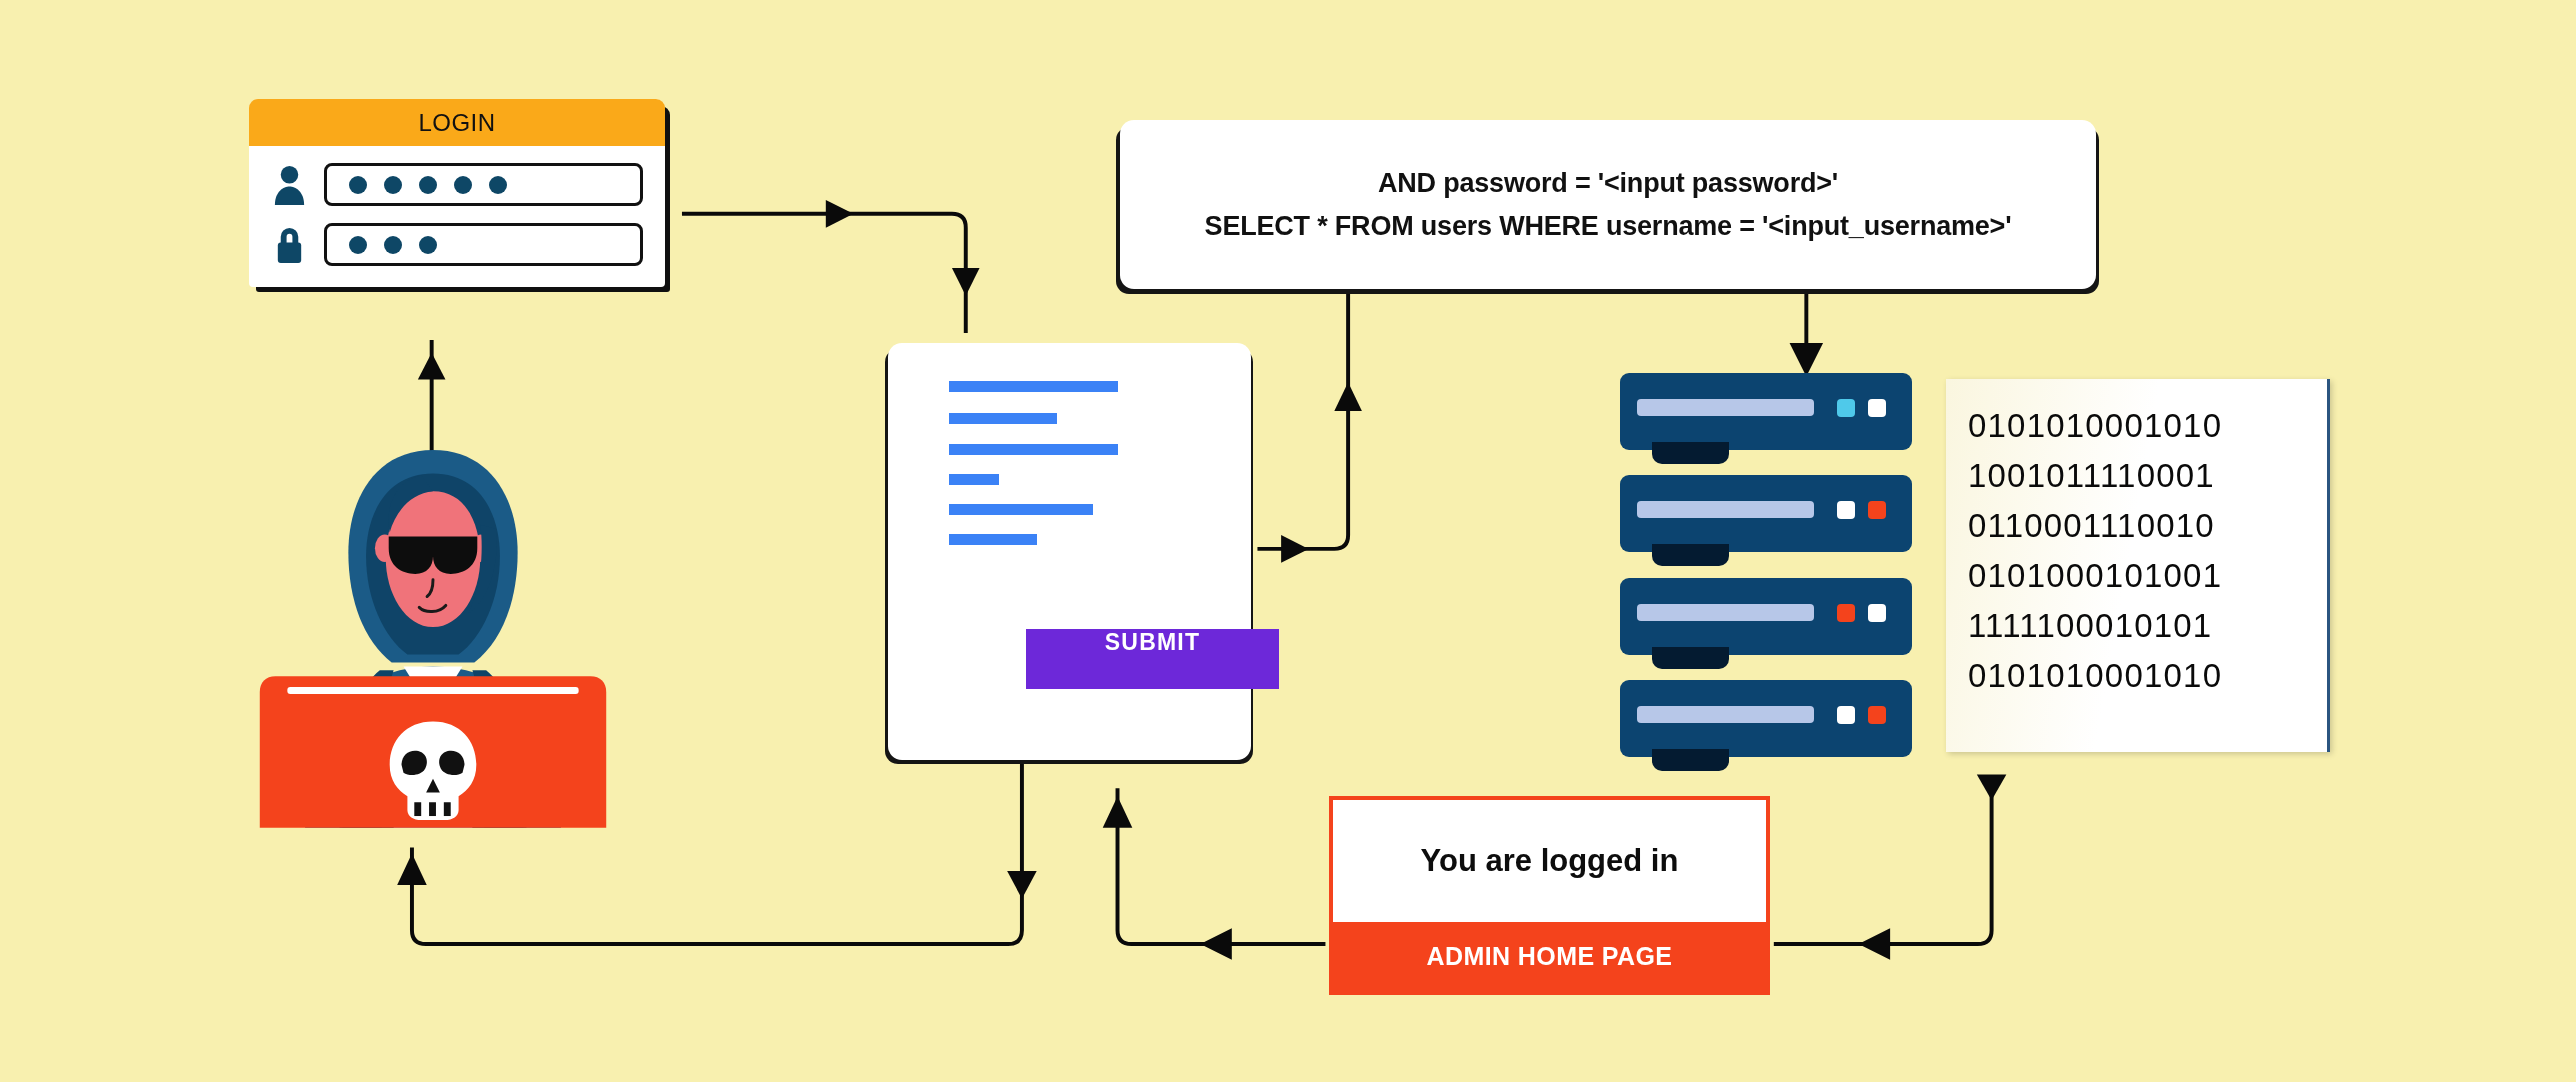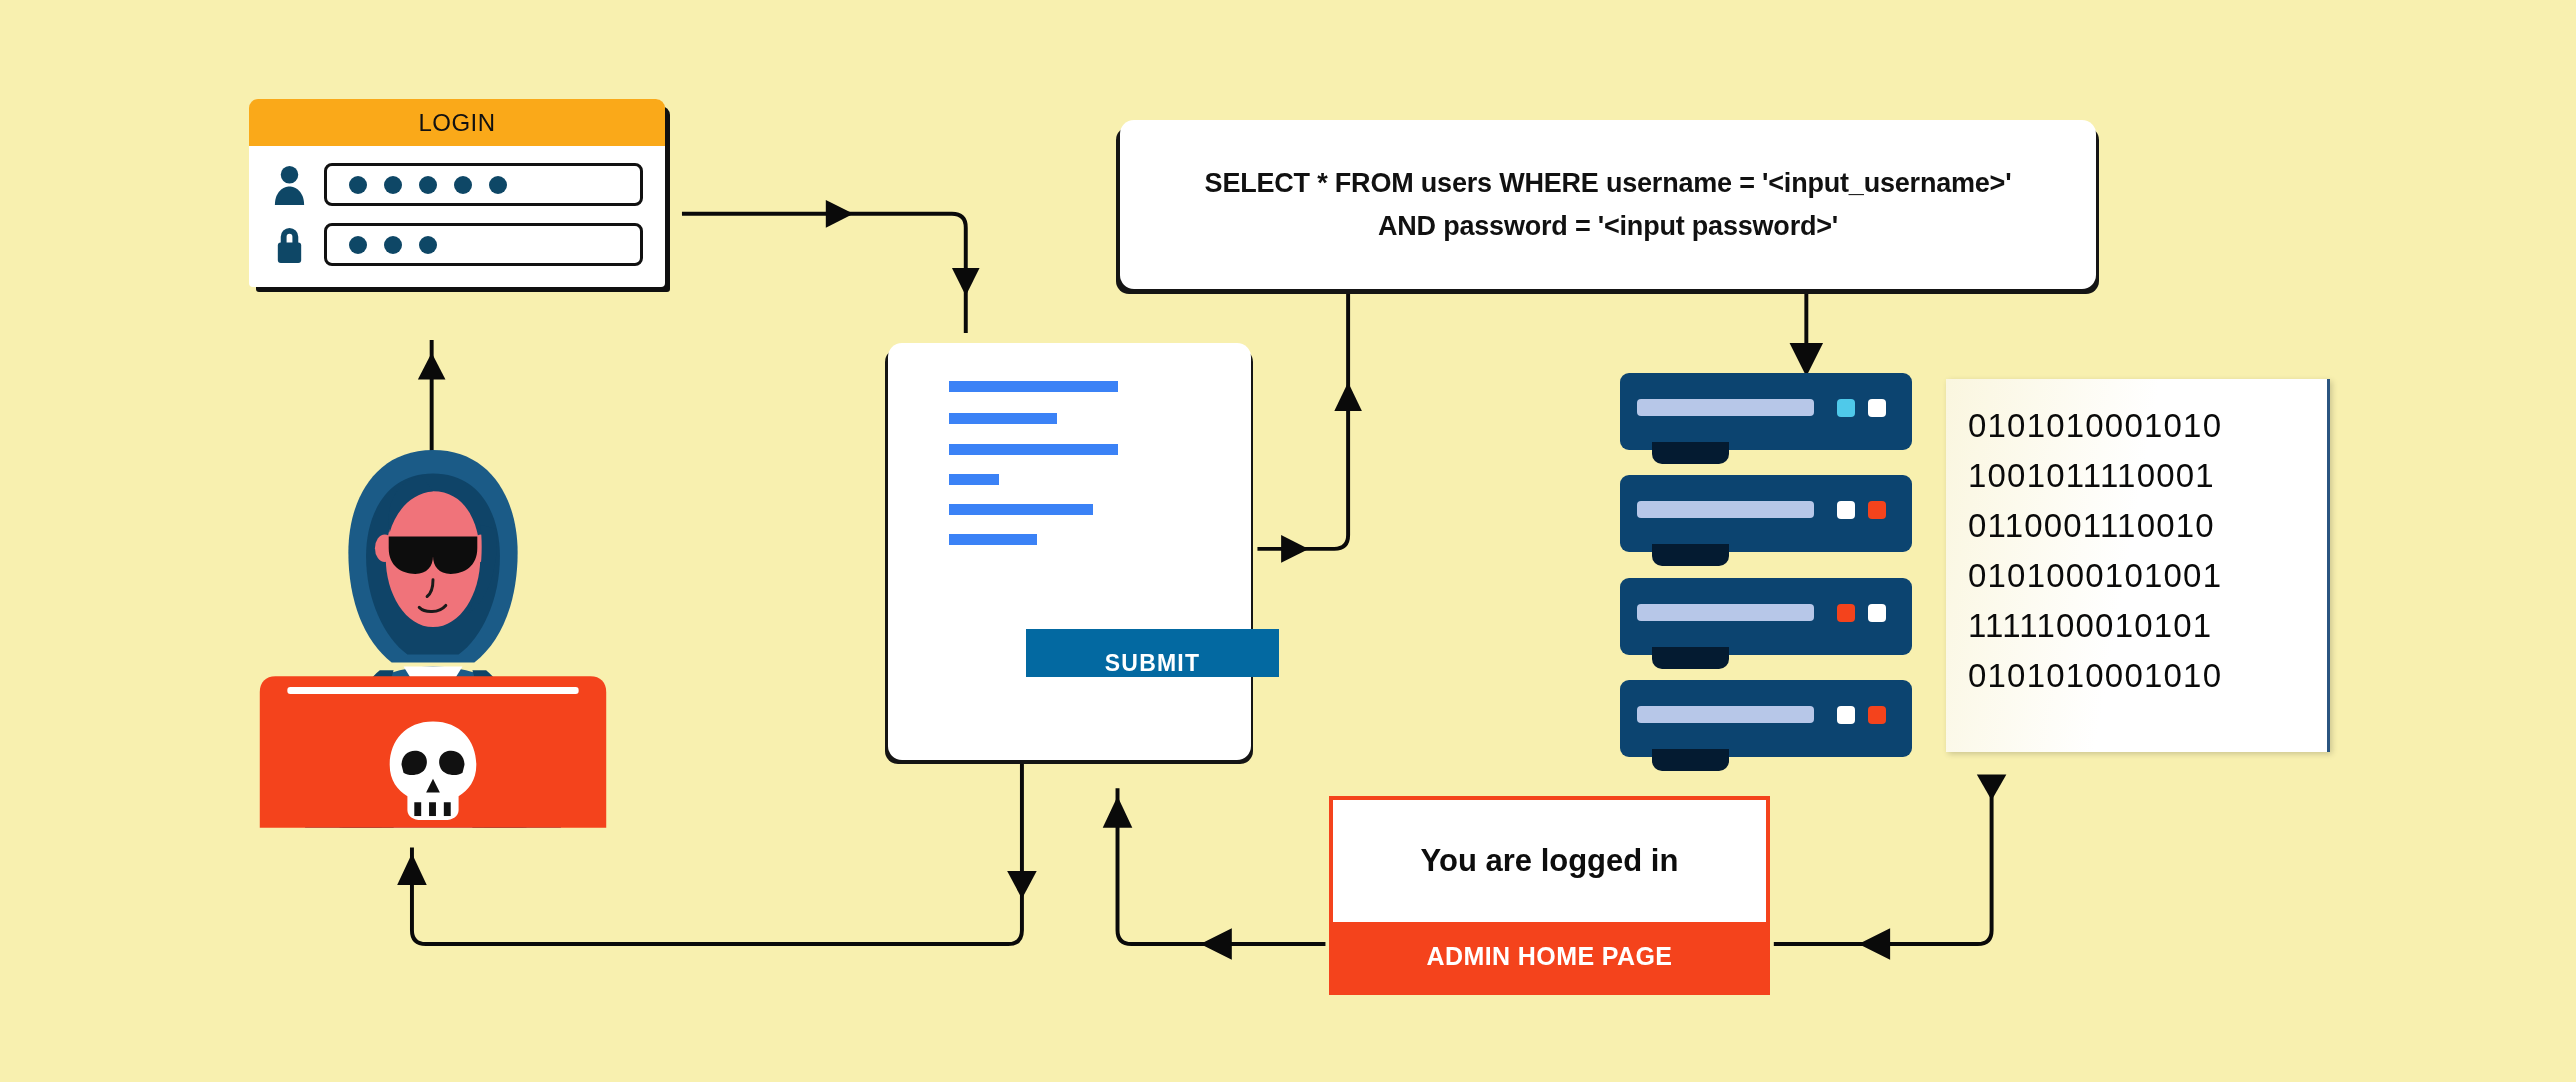--- a/index.html
+++ b/index.html
@@ -98,23 +98,23 @@
   }
   .form-line {
     position: absolute;
     height: 11px;
     background: #3B82F6;
     left: 61px;
   }
   #submit-button {
     position: absolute;
     left: 138px; top: 286px;
-    width: 253px; height: 48px;
-    background: #0369a1;
-    display: flex; align-items: flex-end; justify-content: center;
+    width: 253px; height: 60px;
+    background: #6d28d9;
+    display: flex; align-items: flex-start; justify-content: center;
   }
   #submit-label {
     color: #FFFFFF;
     font-size: 23px;
     font-weight: bold;
     letter-spacing: 1.2px;
   }
 
   
   #server-stack {
@@ -298,22 +298,22 @@
       </svg>
       <div class="login-field">
         <span class="dot"></span>
         <span class="dot"></span>
         <span class="dot"></span>
       </div>
     </div>
   </div>
 
   <div class="abs" id="sql-box">
+    <div class="sql-line">AND password = '&lt;input password&gt;'</div>
     <div class="sql-line">SELECT * FROM users WHERE username = '&lt;input_username&gt;'</div>
-    <div class="sql-line">AND password = '&lt;input password&gt;'</div>
   </div>
 
   <div class="abs" id="form-card">
     <div class="form-line" style="top:38px;width:169px;"></div>
     <div class="form-line" style="top:70px;width:108px;"></div>
     <div class="form-line" style="top:101px;width:169px;"></div>
     <div class="form-line" style="top:131px;width:50px;"></div>
     <div class="form-line" style="top:161px;width:144px;"></div>
     <div class="form-line" style="top:191px;width:88px;"></div>
     <div id="submit-button">

